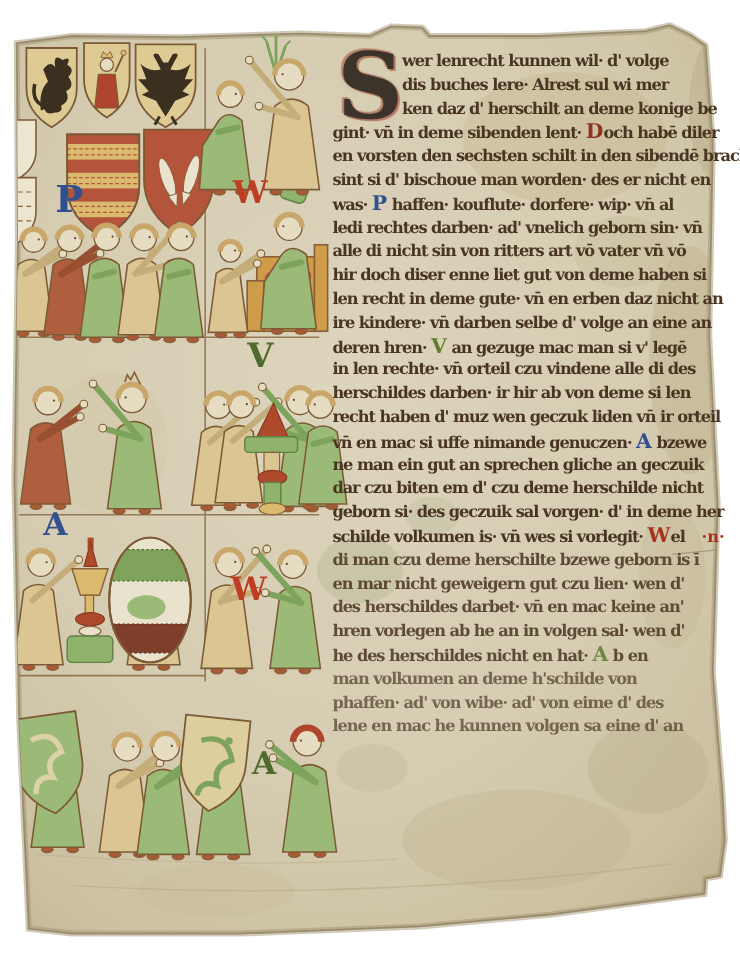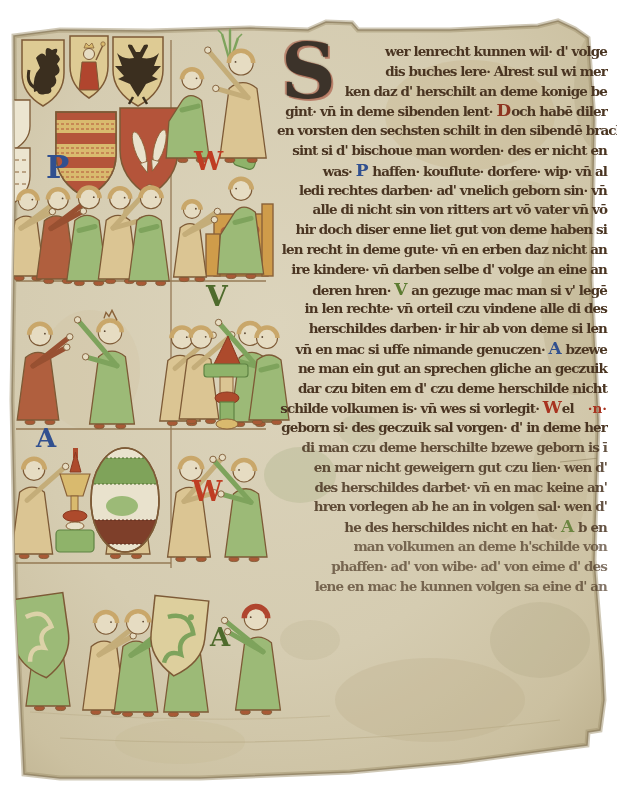--- a/index.html
+++ b/index.html
@@ -2,21 +2,21 @@
 <html><head>
 <meta charset="utf-8">
 <style>
   html,body{margin:0;padding:0;}
   body{width:617px;height:800px;background:#ffffff;position:relative;overflow:hidden;
        font-family:"DejaVu Serif",serif;}
   #stage{position:absolute;inset:0;}
   #artwork{position:absolute;left:0;top:0;}
 
   
-  #text-block{position:absolute;left:277px;top:42px;width:330px;text-align:right;}
+  #text-block{position:absolute;left:277px;top:42px;width:330px;}
   .tl{white-space:nowrap;height:19.8px;line-height:19.8px;font-size:13.5px;font-weight:bold;
       letter-spacing:-0.9px;color:#4a3522;}
   .tl.ind{padding-left:58px;}
   .tl.f1{opacity:.85;}
   .tl.f2{opacity:.68;}
   .seg.c-red{color:#a8321f;}
   .seg.c-blue{color:#31508f;}
   .seg.c-green{color:#5c7c31;}
   .seg.c-dred{color:#8d3420;}
   .seg.cap{font-size:17px;letter-spacing:0;}
@@ -550,25 +550,26 @@
         <div class="tl"><span class="seg">sint si d' bischoue man worden· des er nicht en</span></div>
         <div class="tl"><span class="seg">was· </span><span class="seg c-blue cap">P</span><span class="seg"> haffen· kouflute· dorfere· wip· vn̄ al</span></div>
         <div class="tl"><span class="seg">ledi rechtes darben· ad' vnelich geborn sin· vn̄</span></div>
         <div class="tl"><span class="seg">alle di nicht sin von ritters art vō vater vn̄ vō</span></div>
         <div class="tl"><span class="seg">hir doch diser enne liet gut von deme haben si</span></div>
         <div class="tl"><span class="seg">len recht in deme gute· vn̄ en erben daz nicht an</span></div>
         <div class="tl"><span class="seg">ire kindere· vn̄ darben selbe d' volge an eine an</span></div>
         <div class="tl"><span class="seg">deren hren· </span><span class="seg c-green cap">V</span><span class="seg"> an gezuge mac man si v' legē</span></div>
         <div class="tl"><span class="seg">in len rechte· vn̄ orteil czu vindene alle di des</span></div>
         <div class="tl"><span class="seg">herschildes darben· ir hir ab von deme si len</span></div>
+        <div class="tl"><span class="seg">recht haben d' muz wen geczuk liden vn̄ ir orteil</span></div>
         <div class="tl"><span class="seg">vn̄ en mac si uffe nimande genuczen· </span><span class="seg c-blue cap">A</span><span class="seg"> bzewe</span></div>
         <div class="tl"><span class="seg">ne man ein gut an sprechen gliche an geczuik</span></div>
         <div class="tl"><span class="seg">dar czu biten em d' czu deme herschilde nicht</span></div>
+        <div class="tl"><span class="seg">geborn si· des geczuik sal vorgen· d' in deme her</span></div>
         <div class="tl"><span class="seg">schilde volkumen is· vn̄ wes si vorlegit· </span><span class="seg c-red cap">W</span><span class="seg">el</span><span class="seg c-red mseg">·n·</span></div>
-        <div class="tl"><span class="seg">geborn si· des geczuik sal vorgen· d' in deme her</span></div>
         <div class="tl f1"><span class="seg">di man czu deme herschilte bzewe geborn is ī</span></div>
         <div class="tl f1"><span class="seg">en mar nicht geweigern gut czu lien· wen d'</span></div>
         <div class="tl f1"><span class="seg">des herschildes darbet· vn̄ en mac keine an'</span></div>
         <div class="tl f1"><span class="seg">hren vorlegen ab he an in volgen sal· wen d'</span></div>
         <div class="tl f1"><span class="seg">he des herschildes nicht en hat· </span><span class="seg c-green cap">A</span><span class="seg"> b en</span></div>
         <div class="tl f2"><span class="seg">man volkumen an deme h'schilde von</span></div>
         <div class="tl f2"><span class="seg">phaffen· ad' von wibe· ad' von eime d' des</span></div>
         <div class="tl f2"><span class="seg">lene en mac he kunnen volgen sa eine d' an</span></div>
       </div>
 </div>

